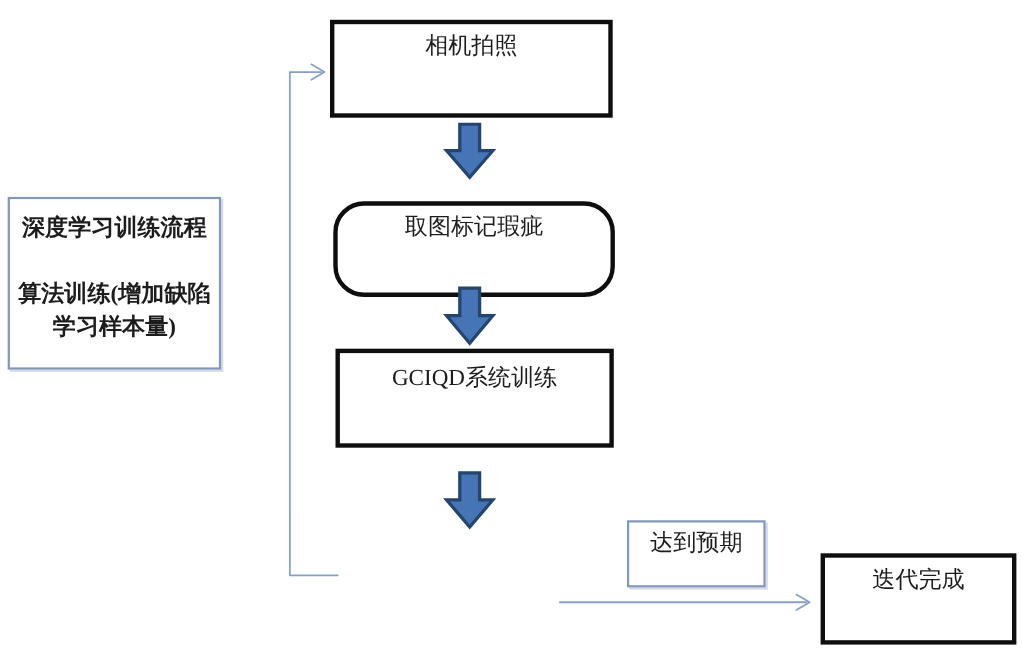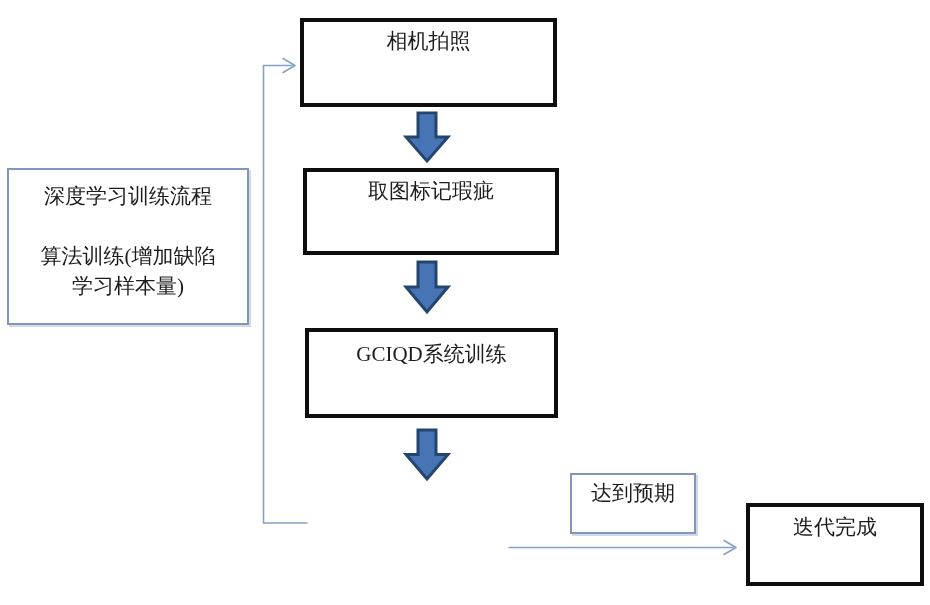--- a/index.html
+++ b/index.html
@@ -44,25 +44,25 @@
     white-space: pre-line;
   }
   .thick {
     border: 4px solid var(--box-border-dark, #0e0e0e);
   }
   .light {
     border: 2px solid var(--box-border-light, #8096ba);
     box-shadow: 2px 2px 0 rgba(130, 150, 180, 0.35);
   }
   #node-camera { left: 300px; top: 18px;  width: 257px; height: 89px;  padding-top: 6px; }
-  #node-mark   { left: 303px; top: 168px; width: 256px; height: 87px;  padding-top: 6px; }
-  #node-gciqd  { left: 305px; top: 328px; width: 253px; height: 90px;  padding-top: 9px; }
+  #node-mark   { left: 303px; top: 183px; width: 256px; height: 87px;  padding-top: 6px; border-radius: 28px; }
+  #node-gciqd  { left: 305px; top: 317px; width: 253px; height: 90px;  padding-top: 9px; }
   #node-update { left: 307px; top: 487px; width: 201px; height: 110px; padding-top: 9px; line-height: 28px; }
   #node-done   { left: 746px; top: 503px; width: 178px; height: 83px;  padding-top: 7px; }
-  #node-note   { left: 7px;   top: 168px; width: 242px; height: 157px; padding-top: 11px; line-height: 30px; }
+  #node-note   { left: 7px;   top: 179px; width: 194px; height: 157px; padding-top: 11px; line-height: 30px; font-weight: bold; }
   #node-expect { left: 570px; top: 473px; width: 126px; height: 61px;  padding-top: 5px; }
   .block-arrow {
     position: absolute;
     width: 46px;
     overflow: visible;
   }
   .block-arrow polygon {
     fill: var(--block-arrow-fill, #4674b4);
     stroke: var(--block-arrow-stroke, #24466e);
     stroke-width: 3;

